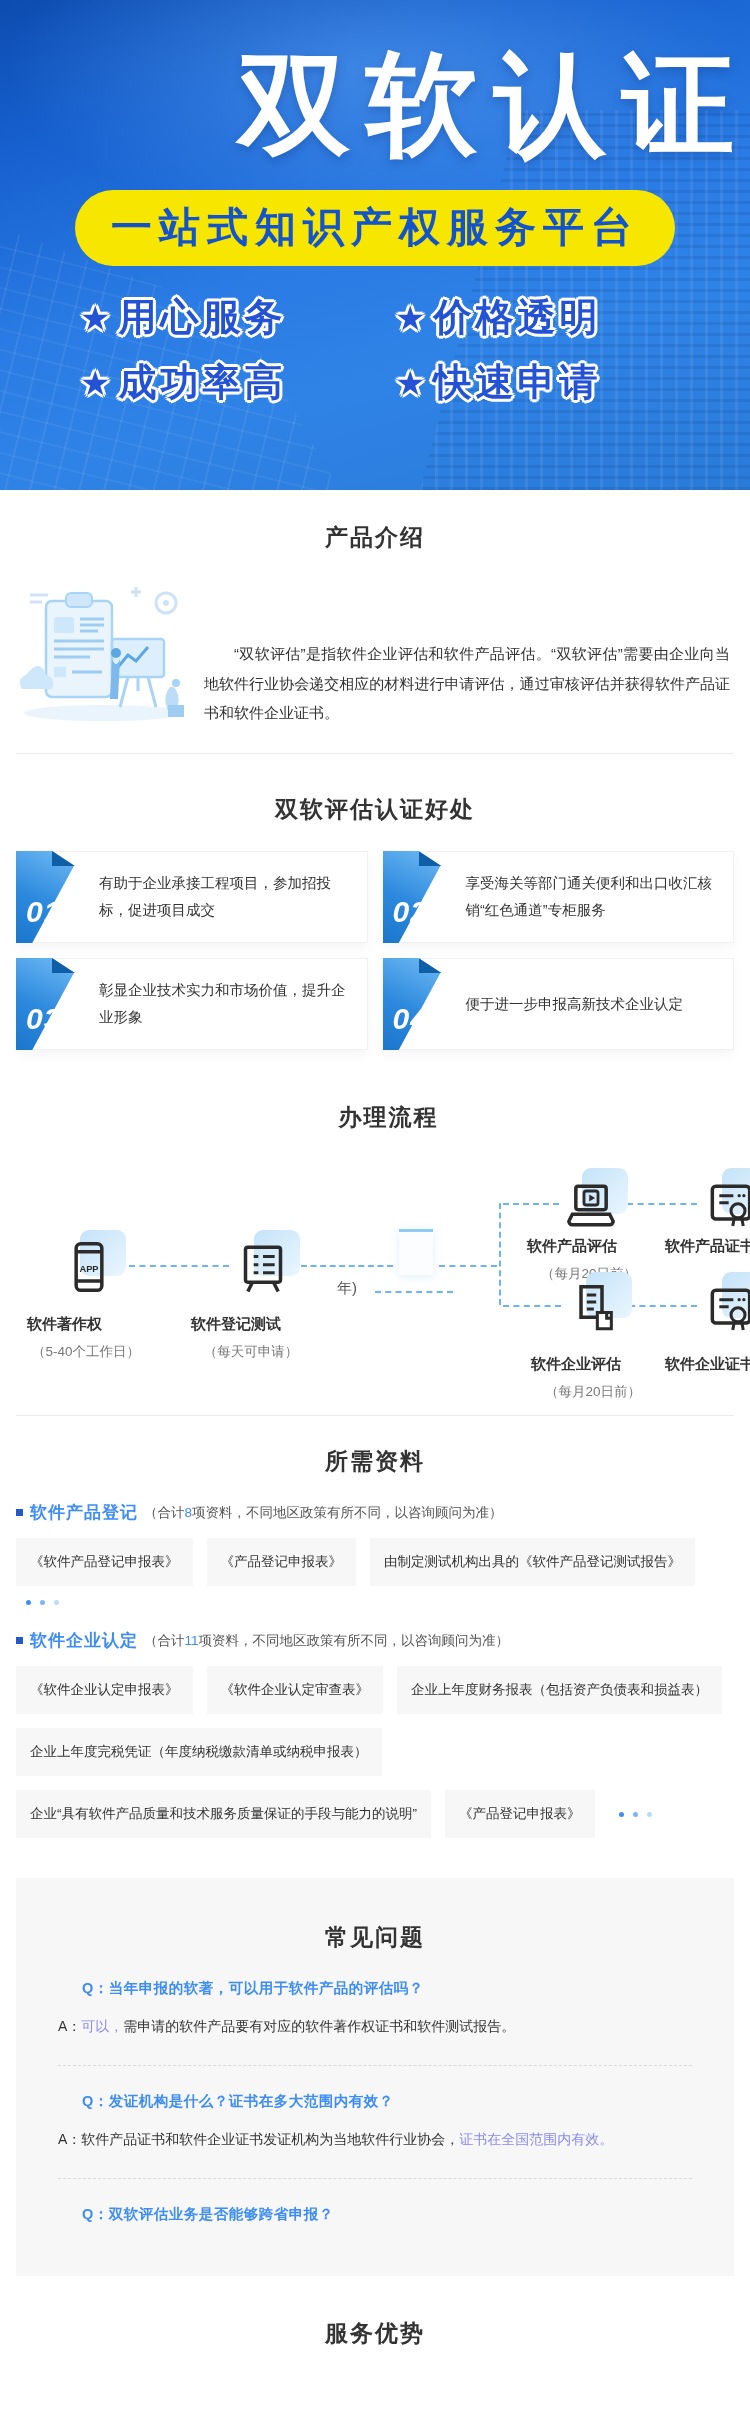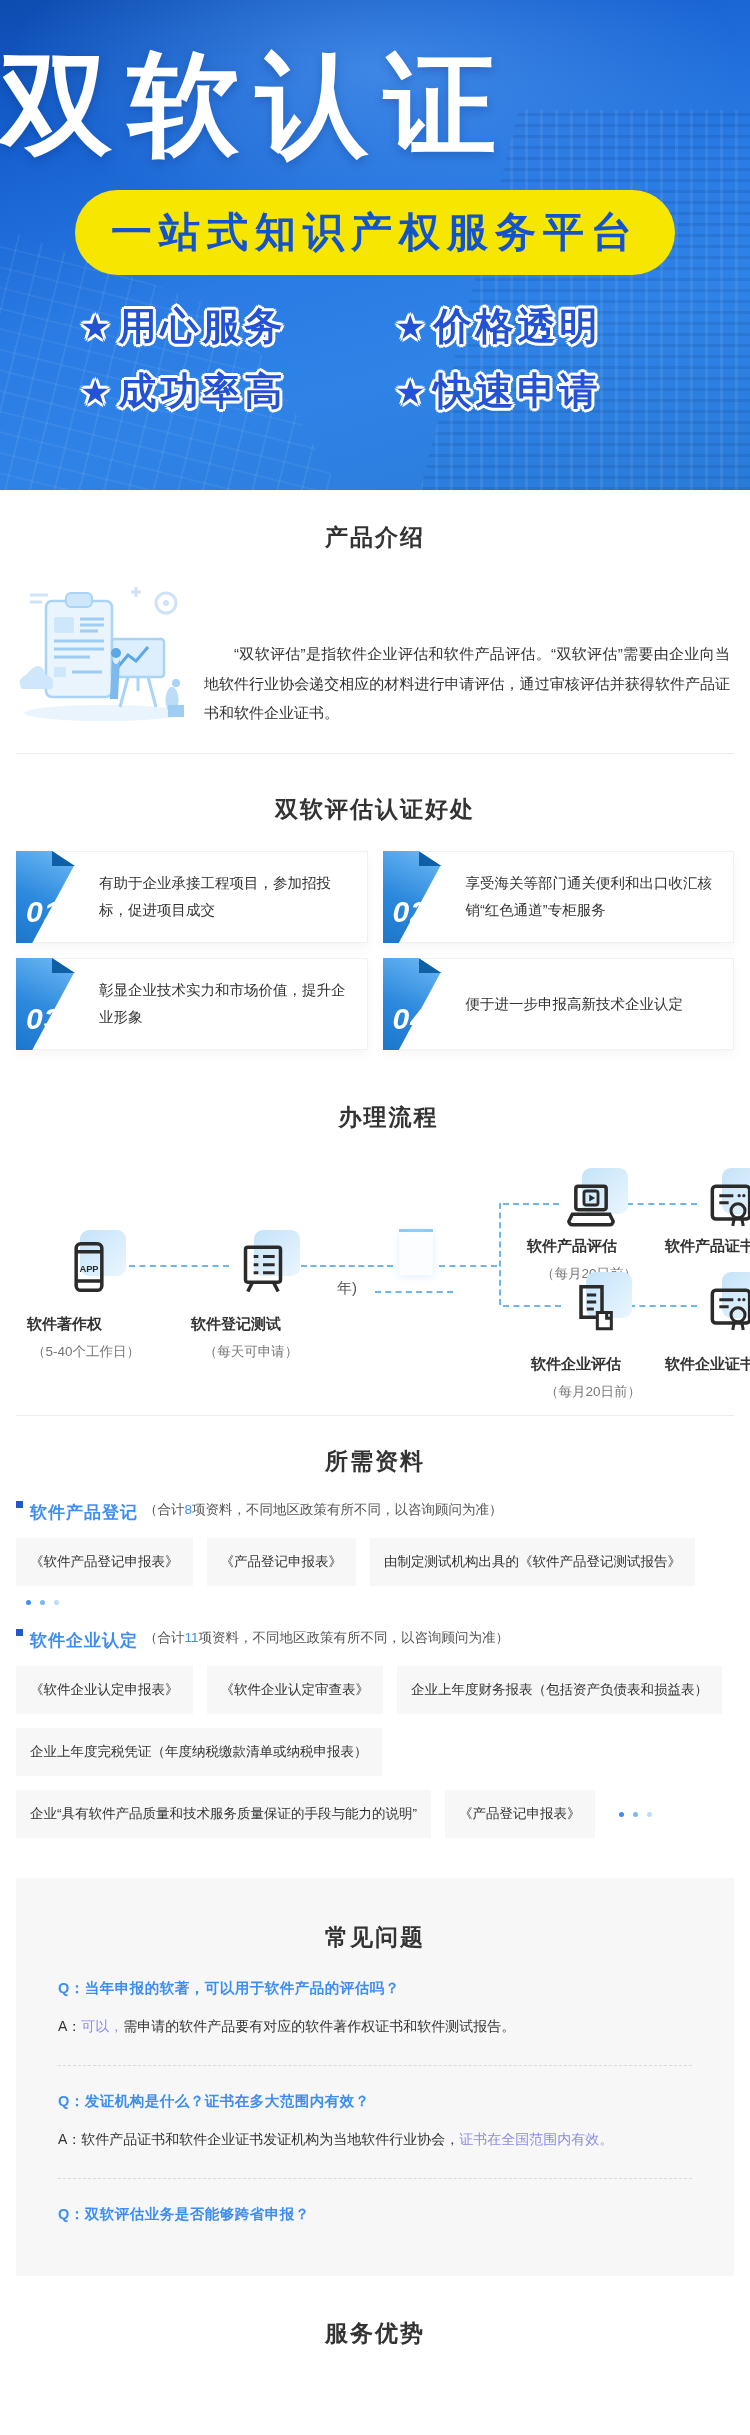--- a/index.html
+++ b/index.html
@@ -25,27 +25,27 @@
     clip-path:polygon(0 10%, 72% 42%, 100% 100%, 0 100%);
   }
   .bldg-right{
     right:0; bottom:0; width:330px; height:380px; opacity:.5;
     background:
       repeating-linear-gradient(90deg, rgba(255,255,255,.14) 0 3px, transparent 3px 15px),
       repeating-linear-gradient(0deg, rgba(10,50,120,.28) 0 3px, transparent 3px 11px);
     clip-path:polygon(30% 0, 100% 0, 100% 100%, 0 100%);
   }
   .hero-title{
-    position:relative; padding-top:46px; text-align:left;
+    position:relative; padding-top:46px; text-align:right;
     font-size:112px; font-weight:900; color:#fff; letter-spacing:16px;
     text-shadow:0 4px 10px rgba(0,40,110,.25);
     line-height:1.05; white-space:nowrap;
   }
   .hero-pill{
-    position:relative; margin:26px auto 0; width:600px; height:85px;
+    position:relative; margin:26px auto 0; width:600px; height:76px;
     background:#f7e600; border-radius:44px;
     display:flex; align-items:center; justify-content:center;
     font-size:41px; font-weight:800; color:#1353cb; letter-spacing:7px; white-space:nowrap;
   }
   .hero-bullets{
     position:relative; width:590px; margin:26px auto 0;
     display:grid; grid-template-columns:1fr 1fr; row-gap:14px; column-gap:40px;
   }
   .hero-bullet{
     font-size:38px; font-weight:800; color:#2353d4; letter-spacing:4px; white-space:nowrap;
@@ -107,21 +107,21 @@
   .dash-v{ position:absolute; border-left:2px dashed #6db5f1; }
   .ghost-node{
     position:absolute; left:372px; top:72px; width:34px; height:46px;
     background:#fbfdff; border-top:3px solid #8fcbf4; box-shadow:0 2px 8px rgba(140,190,240,.25);
   }
   .ghost-frag{ position:absolute; left:310px; top:122px; font-size:15px; color:#555; }
 
   
   .materials{ padding:30px 16px 30px; }
   .mat-group{ margin-top:24px; }
-  .mat-head{ display:flex; margin-bottom:14px; }
+  .mat-head{ display:flex; align-items:center; margin-bottom:14px; }
   .mat-bullet{ width:7px; height:7px; background:#2458c7; margin-right:7px; }
   .mat-name{ font-size:17px; font-weight:700; color:#3d8df5; letter-spacing:1px; }
   .mat-count{ font-size:13.5px; color:#555; margin-left:6px; }
   .mat-count .num{ color:#3d8df5; }
   .chip-row{ display:flex; flex-wrap:wrap; gap:14px; align-items:center; }
   .chip{
     background:#f7f7f7; color:#333; font-size:13.5px;
     padding:0 14px; height:48px; display:inline-flex; align-items:center; white-space:nowrap;
   }
   .dots{ display:inline-flex; align-items:center; gap:9px; margin-left:10px; }
@@ -129,21 +129,21 @@
   .dots i:nth-child(1){ background:#3d8df5; }
   .dots i:nth-child(2){ background:#7ab7f8; }
   .dots i:nth-child(3){ background:#bcdcfb; }
 
   
   .faq{
     margin:10px 16px 0; background:#f7f7f7; padding:44px 42px 52px;
   }
   .faq-item{ margin-top:26px; }
   .faq-item:first-of-type{ margin-top:34px; }
-  .faq-q{ font-size:14.5px; color:#3d8df5; font-weight:600; letter-spacing:.5px; }
+  .faq-q{ font-size:14.5px; color:#3d8df5; font-weight:600; letter-spacing:.5px;margin-left:24px; }
   .faq-a{ margin-top:16px; font-size:14px; color:#333; line-height:1.8; }
   .faq-a .hl{ color:#8b8bee; }
   .faq-sep{ border-bottom:1px dashed #d9d9d9; margin:26px 0; }
 
   
   .advantages{ padding:42px 14px 30px; }
 </style>
 </head>
 <body>
 

